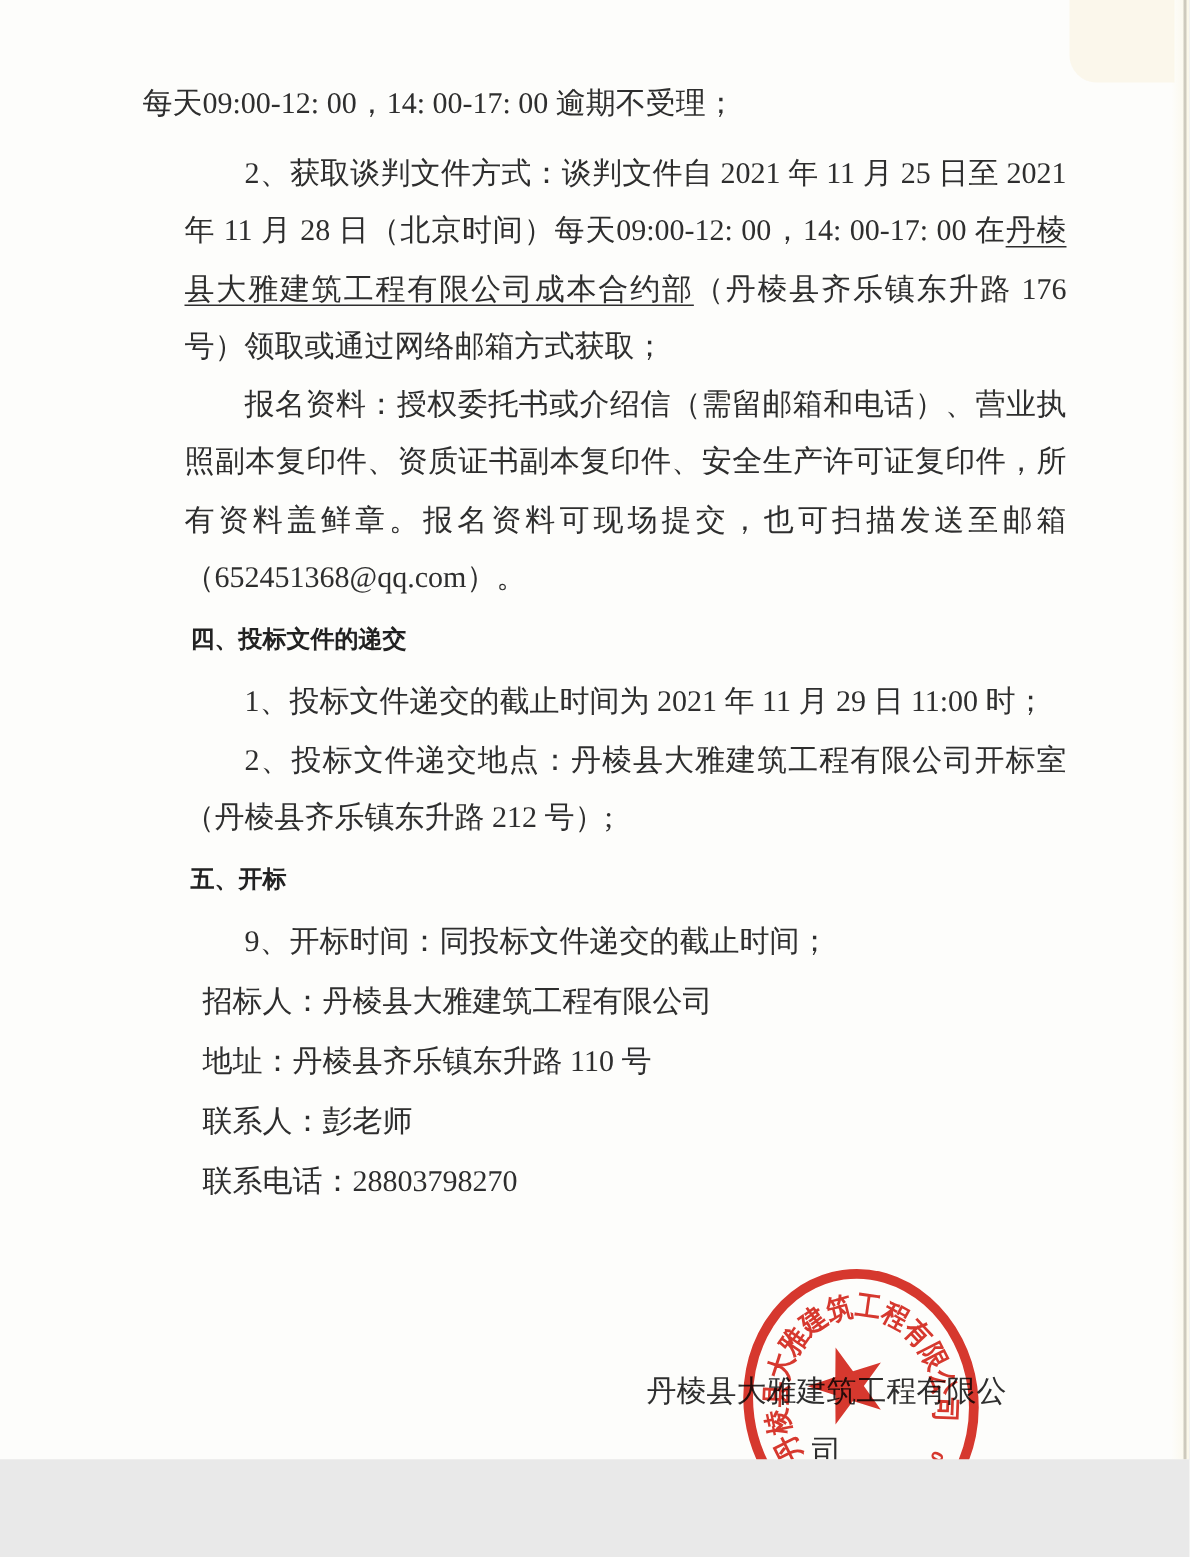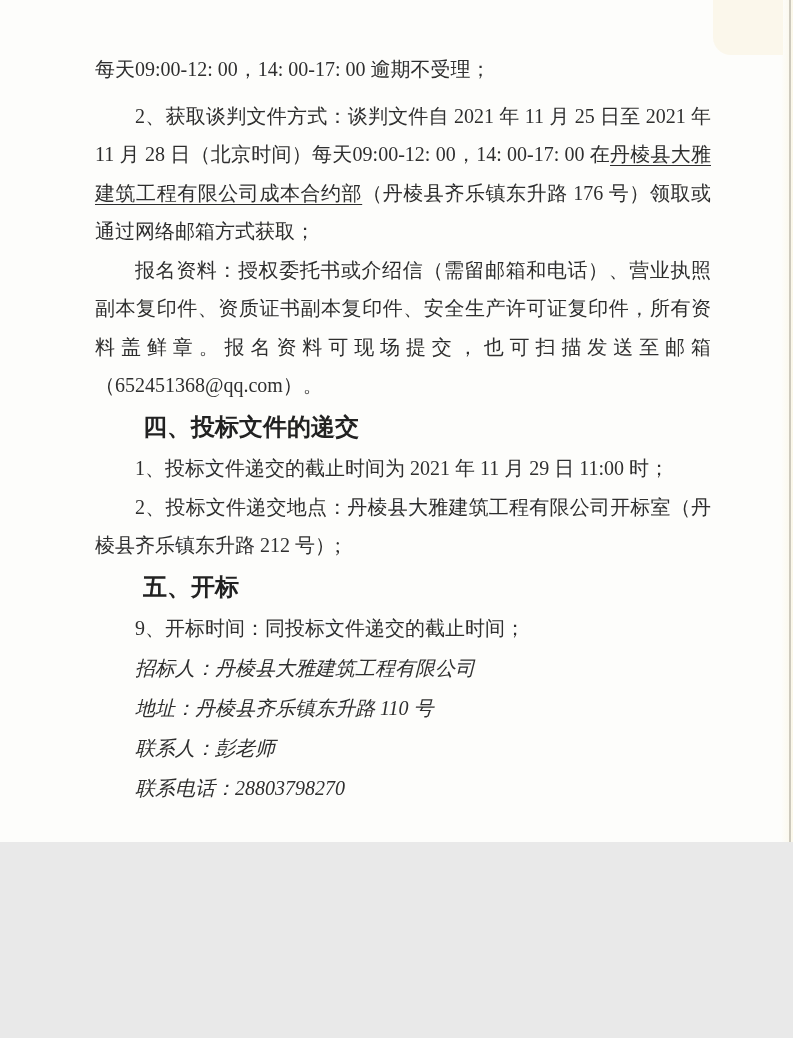--- a/index.html
+++ b/index.html
@@ -1,45 +1,45 @@
 <!DOCTYPE html>
 <html style="--seal-color: #d5281e;"><head>
 <meta charset="utf-8">
 <style>
   html, body { margin: 0; padding: 0; background: #e9e9e9; }
   .page {
     position: relative;
     width: 793px;
-    height: 842px;
+    height: 973px;
     background: #fdfdfb;
     overflow: hidden;
     font-family: "Liberation Serif", "DejaVu Serif", serif;
     color: #2e2e2e;
   }
   .content {
     position: absolute;
     top: 50px;
     left: 95px;
     width: 616px;
     font-size: 20px;
     line-height: 38.5px;
     text-align: justify;
   }
   .content p, .content h4 { margin: 0; padding: 0; }
   .content h4 {
-    font-size: 24px;
+    font-size: 16px;
     font-weight: bold;
     color: #222;
     text-indent: 2em;
     margin-top: 3px;
     margin-bottom: 3px;
   }
-  p.ind { text-indent: 2em; }
+  p.ind { text-indent: 2em; margin-left: 28px; }
   p.cont { text-indent: 0; margin-bottom: 8px; }
-  p.tight { text-indent: 2em; line-height: 40px; margin: 0; font-style: italic; }
+  p.tight { text-indent: 2em; line-height: 40px; margin: 0; }
   .u {
     text-decoration: underline;
     text-underline-offset: 4px;
     text-decoration-thickness: 1px;
   }
   .signature {
     position: absolute;
     top: 908px;
     right: 116px;
     width: 252px;

